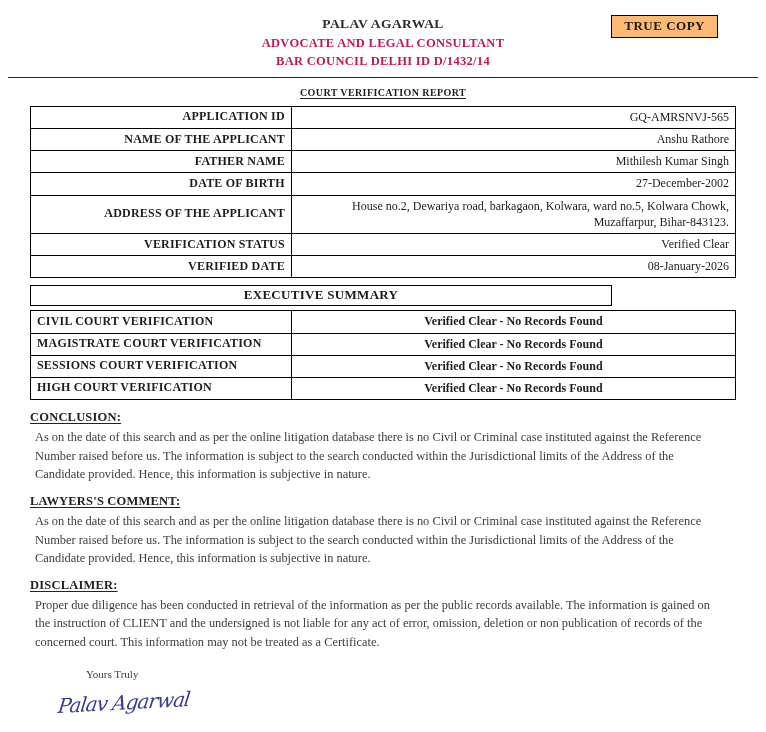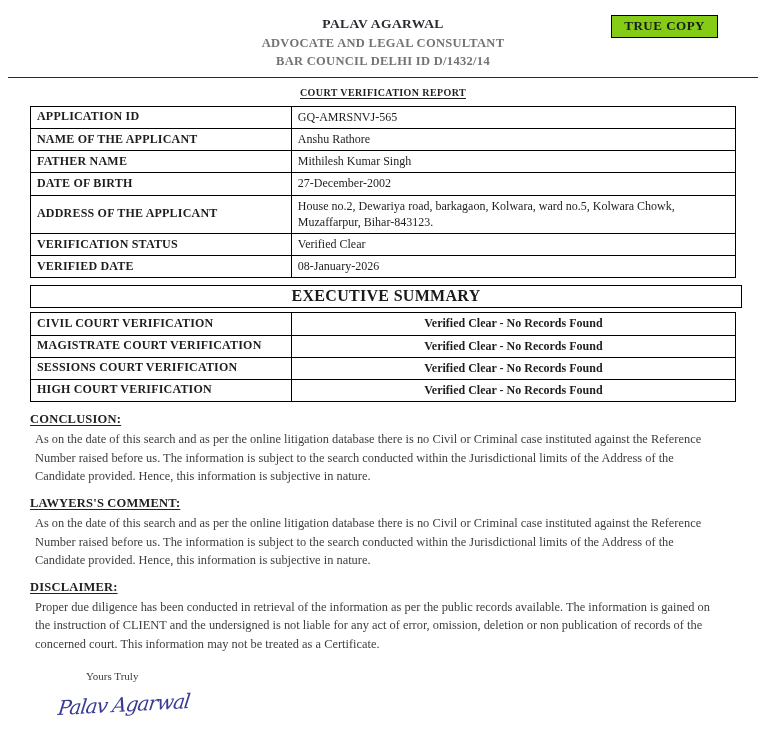--- a/index.html
+++ b/index.html
@@ -13,32 +13,32 @@
     width: 766px;
     height: 732px;
     background: #ffffff;
     overflow: hidden;
     padding-top: 14px;
   }
 
   
   .letterhead { text-align: center; line-height: 1.45; }
   .h-name { font-size: 13.5px; font-weight: bold; letter-spacing: .4px; color: #2b2b33; }
-  .h-sub  { font-size: 12.5px; font-weight: bold; letter-spacing: .3px; color: #737373; }
+  .h-sub  { font-size: 12.5px; font-weight: bold; letter-spacing: .3px; color: #be185d; }
 
   .truecopy {
     position: absolute;
     top: 15px; right: 48px;
     border: 1.6px solid #000;
     padding: 2px 12px 3px 12px;
     font-size: 13px;
     font-weight: bold;
     letter-spacing: .5px;
     color: #1a1a1a;
-    background: #84cc16;
+    background: #fdba74;
     margin-left: 40px;
   }
 
   .rule {
     margin: 7px 8px 0 8px;
     border-bottom: 1.4px solid #2a2a2a;
   }
 
   .title {
     margin-top: 9px;
@@ -51,37 +51,37 @@
     color: #1f1f1f;
   }
 
   
   table {
     width: 706px;
     margin: 0 30px;
     border-collapse: collapse;
     table-layout: fixed;
   }
-  .t1 { margin-top: 8px; }
+  .t1 { margin-top: 8px; text-align: right; }
   td {
     border: 1px solid #000;
     font-size: 12px;
     padding: 2px 6px 3px 6px;
     vertical-align: middle;
     color: #1d1d1d;
   }
   .lbl { font-weight: bold; width: 37%; letter-spacing: .2px; }
   .val { width: 63%; line-height: 1.35; }
 
   .exec {
-    width: 712px;
+    width: 582px;
     margin: 7px 30px 0 30px;
     border: 1px solid #000;
     text-align: center;
-    font-size: 16px;
+    font-size: 13px;
     font-weight: bold;
     letter-spacing: .3px;
     padding: 1px 0 2px 0;
     color: #1a1a1a;
   }
   .t2 { margin-top: 4px; }
   .t2 .val { text-align: center; font-weight: bold; }
 
   
   .section { margin: 10px 30px 0 30px; }

